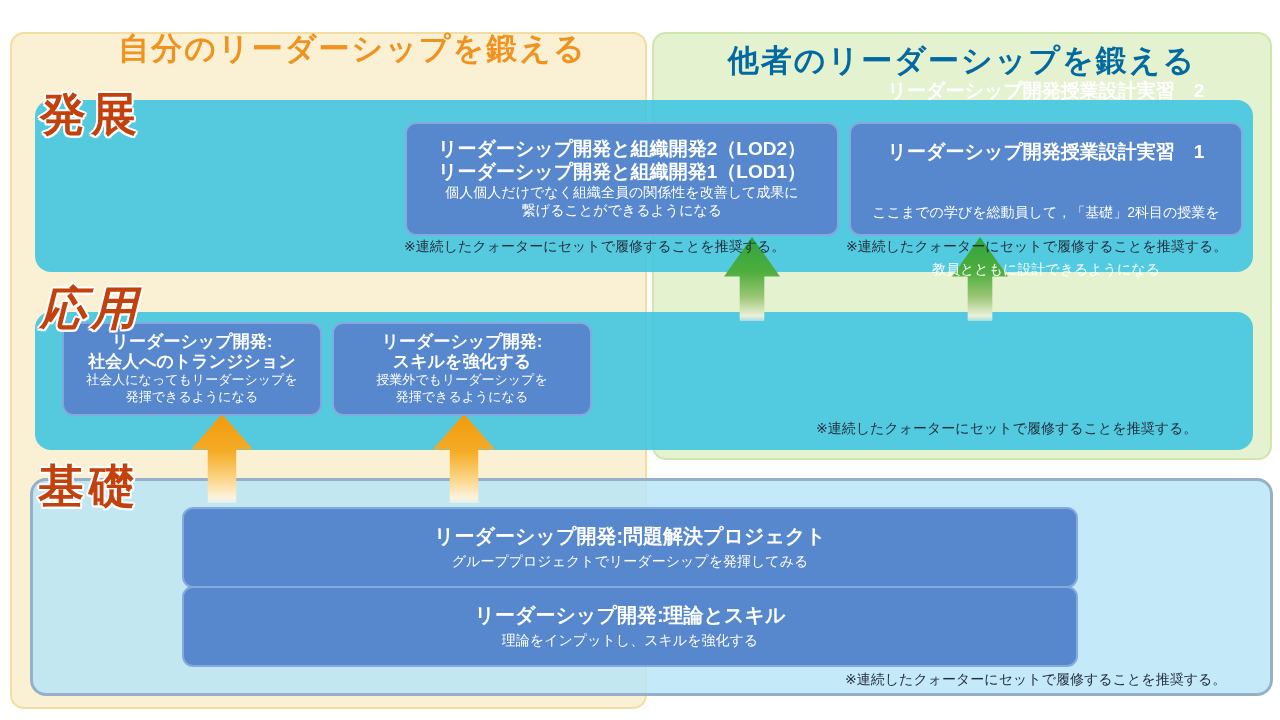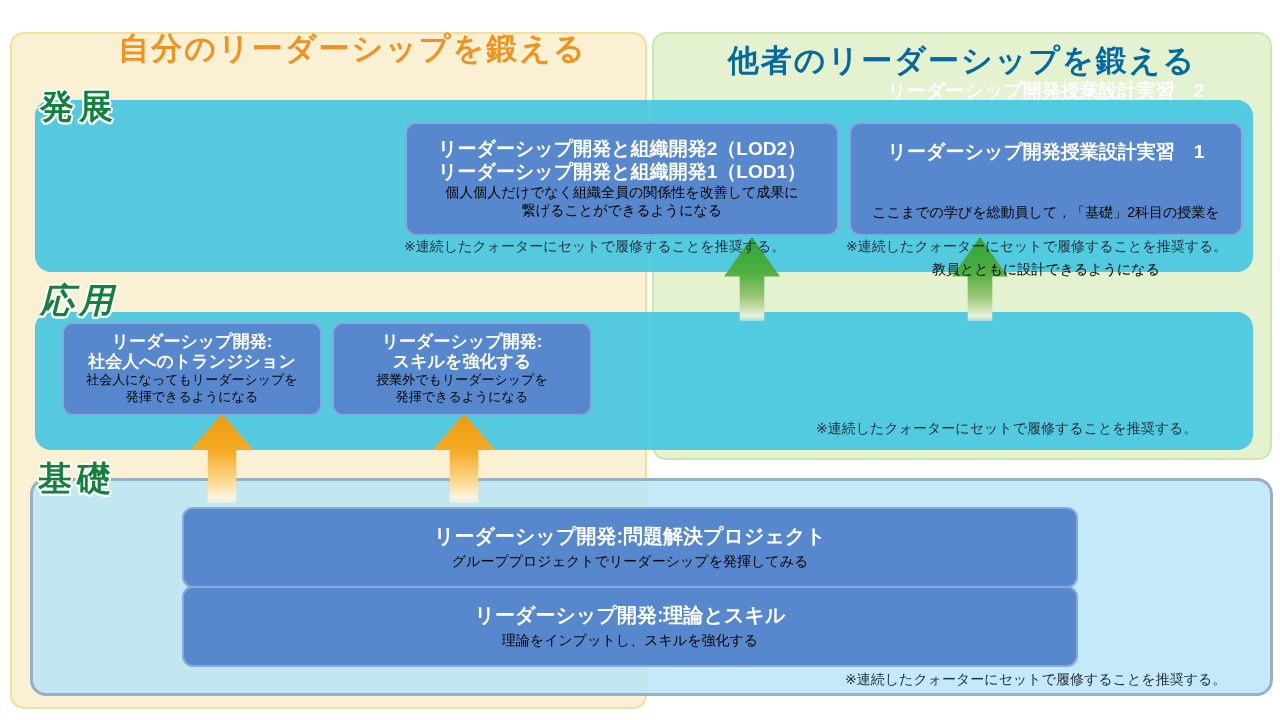--- a/index.html
+++ b/index.html
@@ -13,31 +13,31 @@
   .panel-title{position:absolute;z-index:4;font-size:31px;font-weight:bold;letter-spacing:2px;text-align:center;white-space:nowrap;}
   .panel-title.left{left:10px;top:28px;width:635px;color:#F0921E;margin-left:25px;}
   .panel-title.right{left:652px;top:40px;width:620px;color:#0369a1;}
 
   
   .band{position:absolute;z-index:2;border-radius:16px;}
   .band-advanced{left:35px;top:100px;width:1218px;height:172px;background:rgba(61,196,224,0.88);}
   .band-applied{left:35px;top:312px;width:1218px;height:138px;background:rgba(61,196,224,0.88);}
   .band-basic{left:30px;top:478px;width:1237px;height:212px;background:rgba(183,228,246,0.82);border:3px solid #97AFC9;}
 
-  .level-label{position:absolute;z-index:5;font-size:34px;font-weight:bold;letter-spacing:5px;color:#15803d;white-space:nowrap;
+  .level-label{position:absolute;z-index:5;font-size:46px;font-weight:bold;letter-spacing:5px;color:#c2410c;white-space:nowrap;
     text-shadow:-2px 0 0 #fff,2px 0 0 #fff,0 -2px 0 #fff,0 2px 0 #fff,-1.5px -1.5px 0 #fff,1.5px -1.5px 0 #fff,-1.5px 1.5px 0 #fff,1.5px 1.5px 0 #fff;}
   .label-advanced{left:40px;top:84px;}
   .label-applied{left:40px;top:278px;font-style:italic;}
   .label-basic{left:38px;top:456px;}
 
   
   .course{position:absolute;z-index:4;background:#5787CC;border:2px solid #84A9DE;border-radius:11px;
     display:flex;flex-direction:column;justify-content:center;align-items:center;text-align:center;color:#fff;}
   .course .t{font-weight:bold;font-size:19px;line-height:1.18;white-space:nowrap;}
-  .course .d{font-size:14px;line-height:1.3;color:#000000;white-space:nowrap;}
+  .course .d{font-size:14px;line-height:1.3;color:#ffffff;white-space:nowrap;}
   .box-lod{left:405px;top:122px;width:430px;height:110px;justify-content:center;}
   .box-jisshu{left:849px;top:122px;width:390px;height:110px;gap:39px;}
   .box-transition{left:62px;top:322px;width:256px;height:90px;}
   .box-tekiyo{left:332px;top:322px;width:256px;height:90px;}
   .box-od{left:668px;top:322px;width:570px;height:90px;}
   .box-project{left:182px;top:507px;width:892px;height:77px;}
   .box-theory{left:182px;top:586px;width:892px;height:77px;}
   .box-transition .t,.box-tekiyo .t{font-size:17px;}
   .box-transition .d,.box-tekiyo .d{font-size:13px;}
   .box-project .t,.box-theory .t{font-size:20px;margin-bottom:3px;}

